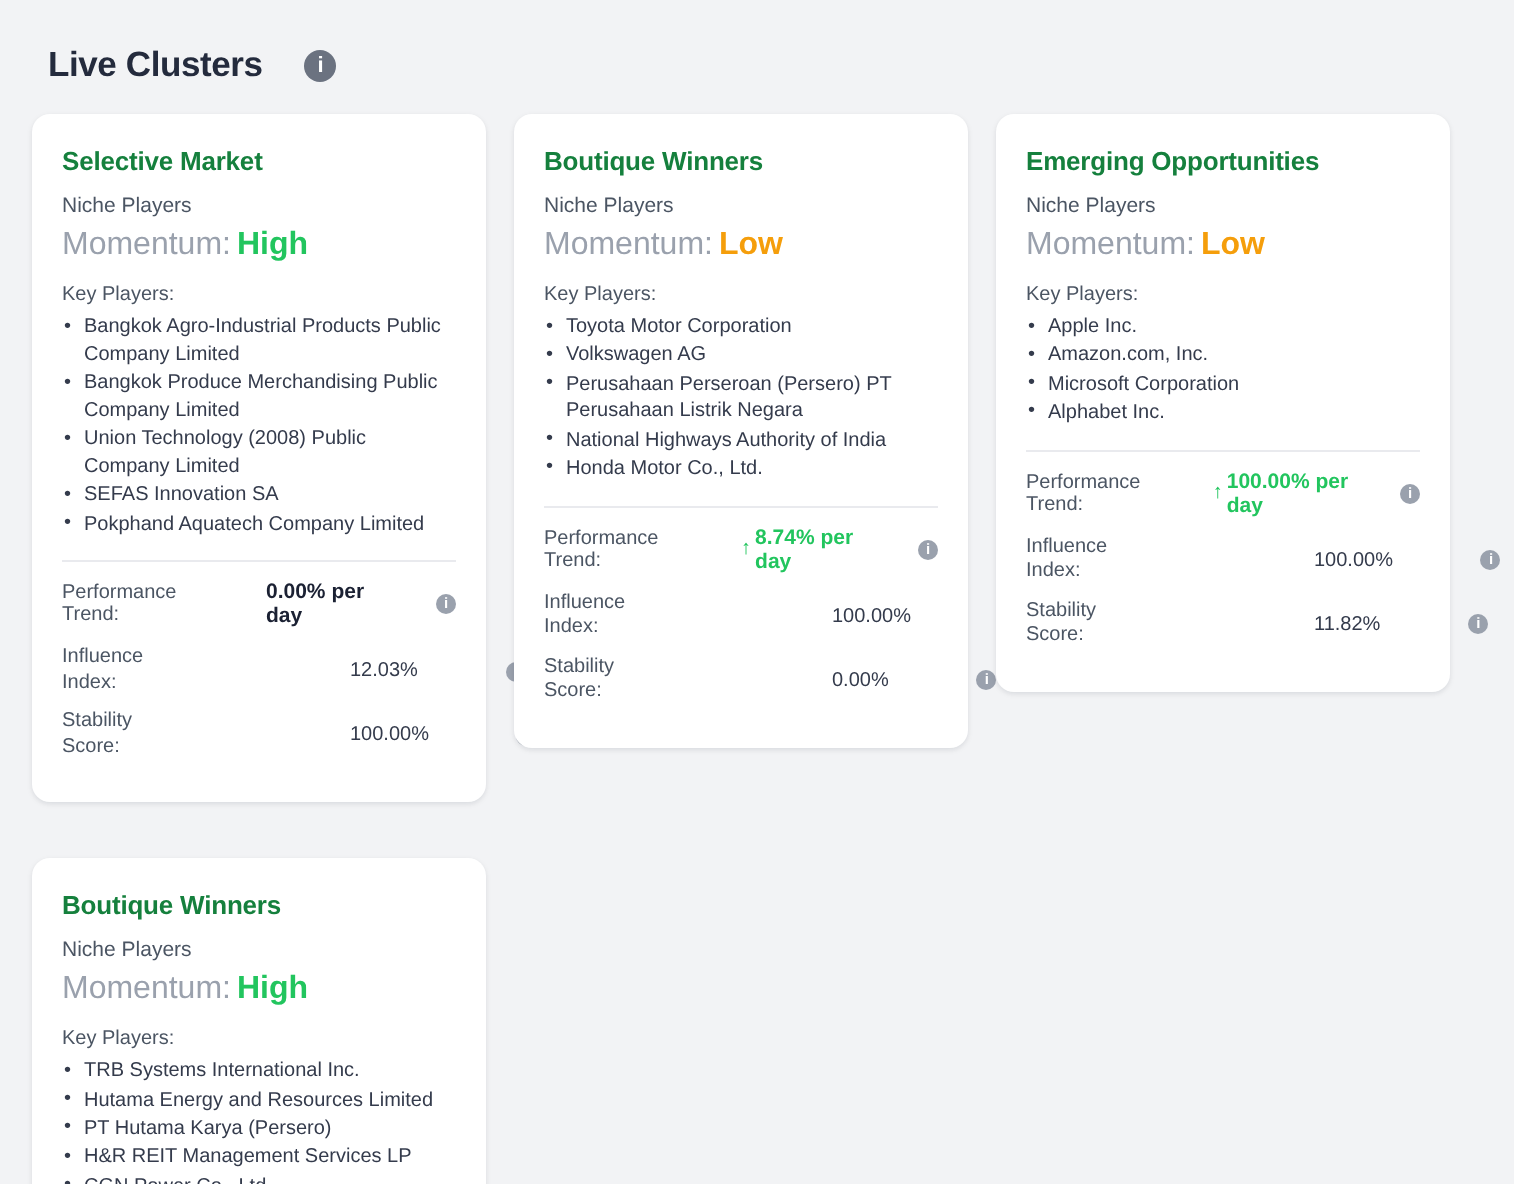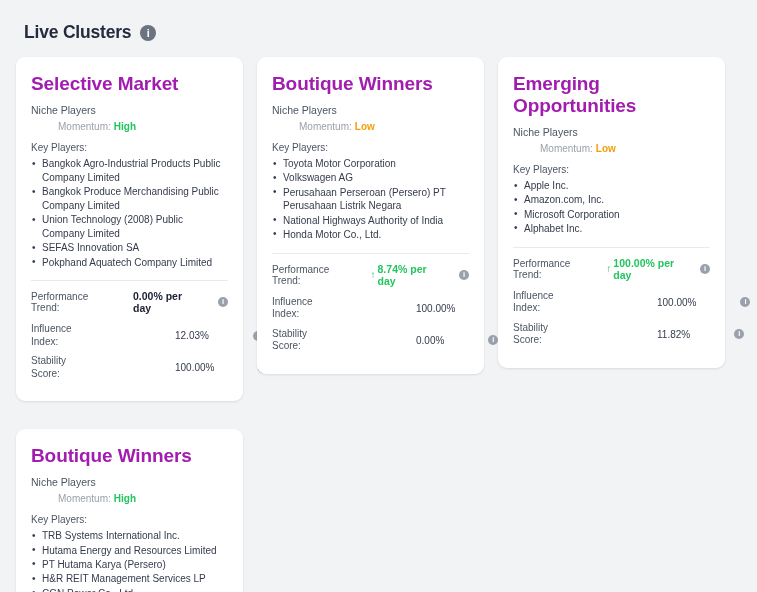--- a/index.html
+++ b/index.html
@@ -4,21 +4,21 @@
 <style>
   * { box-sizing: border-box; margin: 0; padding: 0; }
   html, body {
     width: 757px; height: 592px;
     background: #f2f3f5;
     font-family: "Liberation Sans", sans-serif;
     -webkit-font-smoothing: antialiased;
   }
   .page { width: 757px; height: 592px; padding: 18px 16px 0 16px; position: relative; overflow: hidden; }
 
-  .page-header { display: flex; align-items: center; gap: 9px; margin: 4px 0 14px 8px; }
+  .page-header { display: flex; align-items: center; gap: 21px; margin: 4px 0 14px 8px; }
   .page-title {
     font-size: 17.5px; font-weight: bold; color: #242b3d; letter-spacing: -0.2px;
   }
 
   .info-icon {
     display: inline-flex; align-items: center; justify-content: center;
     border-radius: 50%; background: #6b7280; color: #ffffff;
     font-style: normal; font-weight: bold; flex: none;
   }
   .info-icon.lg { width: 16px; height: 16px; font-size: 11px; line-height: 16px; }
@@ -29,25 +29,25 @@
   .card {
     width: 227px;
     background: #ffffff;
     border-radius: 9px;
     padding: 16px 15px 14px 15px;
     box-shadow: 0 1px 3px rgba(16,24,40,0.07), 0 1px 2px rgba(16,24,40,0.04);
   }
   .card.r2 { margin-top: 14px; }
 
   .card-title {
-    font-size: 19px; font-weight: bold; color: #a21caf; letter-spacing: -0.1px;
+    font-size: 13px; font-weight: bold; color: #15803d; letter-spacing: -0.1px;
     margin-bottom: 9px;
   }
   .card-sub { font-size: 10.5px; color: #4b5563; margin-bottom: 5px; }
-  .momentum-row { font-size: 10px; color: #9aa1ad; margin-bottom: 10px; margin-left: 27px; }
+  .momentum-row { font-size: 16px; color: #9aa1ad; margin-bottom: 10px; }
   .momentum-val { font-weight: bold; margin-left: 3px; }
 
   .kp-label { font-size: 10px; color: #4b5563; margin-bottom: 4px; }
   .kp-list { list-style: none; }
   .kp-list li {
     font-size: 10px; color: #343b4c; line-height: 1.38;
     padding-left: 11px; position: relative; margin-bottom: 0.5px;
   }
   .kp-list li::before {
     content: "•"; position: absolute; left: 1px; top: -0.5px; color: #343b4c; font-size: 10px;

